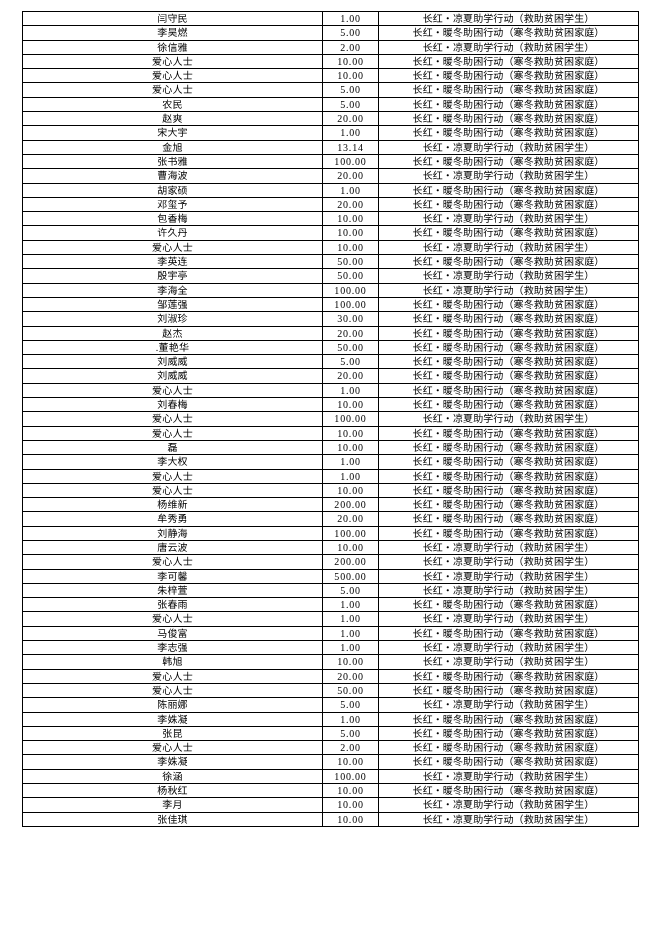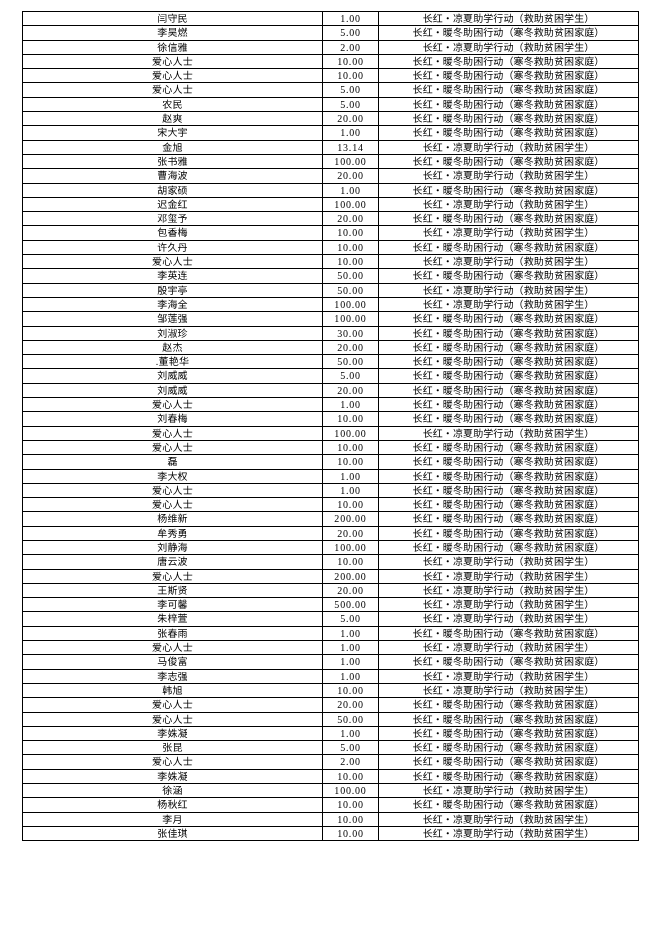--- a/index.html
+++ b/index.html
@@ -133,25 +133,20 @@
             <td class="cell-name">曹海波</td>
             <td class="cell-amount">20.00</td>
             <td class="cell-program">长红・凉夏助学行动（救助贫困学生）</td>
           </tr>
           <tr>
             <td class="cell-name">胡家硕</td>
             <td class="cell-amount">1.00</td>
             <td class="cell-program">长红・暖冬助困行动（寒冬救助贫困家庭）</td>
           </tr>
           <tr>
-            <td class="cell-name">迟金红</td>
-            <td class="cell-amount">100.00</td>
-            <td class="cell-program">长红・凉夏助学行动（救助贫困学生）</td>
-          </tr>
-          <tr>
             <td class="cell-name">邓玺予</td>
             <td class="cell-amount">20.00</td>
             <td class="cell-program">长红・暖冬助困行动（寒冬救助贫困家庭）</td>
           </tr>
           <tr>
             <td class="cell-name">包香梅</td>
             <td class="cell-amount">10.00</td>
             <td class="cell-program">长红・凉夏助学行动（救助贫困学生）</td>
           </tr>
           <tr>
@@ -268,25 +263,20 @@
             <td class="cell-name">唐云波</td>
             <td class="cell-amount">10.00</td>
             <td class="cell-program">长红・凉夏助学行动（救助贫困学生）</td>
           </tr>
           <tr>
             <td class="cell-name">爱心人士</td>
             <td class="cell-amount">200.00</td>
             <td class="cell-program">长红・凉夏助学行动（救助贫困学生）</td>
           </tr>
           <tr>
-            <td class="cell-name">王斯贤</td>
-            <td class="cell-amount">20.00</td>
-            <td class="cell-program">长红・凉夏助学行动（救助贫困学生）</td>
-          </tr>
-          <tr>
             <td class="cell-name">李可馨</td>
             <td class="cell-amount">500.00</td>
             <td class="cell-program">长红・凉夏助学行动（救助贫困学生）</td>
           </tr>
           <tr>
             <td class="cell-name">朱梓萱</td>
             <td class="cell-amount">5.00</td>
             <td class="cell-program">长红・凉夏助学行动（救助贫困学生）</td>
           </tr>
           <tr>
@@ -316,20 +306,25 @@
           </tr>
           <tr>
             <td class="cell-name">爱心人士</td>
             <td class="cell-amount">20.00</td>
             <td class="cell-program">长红・暖冬助困行动（寒冬救助贫困家庭）</td>
           </tr>
           <tr>
             <td class="cell-name">爱心人士</td>
             <td class="cell-amount">50.00</td>
             <td class="cell-program">长红・暖冬助困行动（寒冬救助贫困家庭）</td>
+          </tr>
+          <tr>
+            <td class="cell-name">陈丽娜</td>
+            <td class="cell-amount">5.00</td>
+            <td class="cell-program">长红・凉夏助学行动（救助贫困学生）</td>
           </tr>
           <tr>
             <td class="cell-name">李姝凝</td>
             <td class="cell-amount">1.00</td>
             <td class="cell-program">长红・暖冬助困行动（寒冬救助贫困家庭）</td>
           </tr>
           <tr>
             <td class="cell-name">张昆</td>
             <td class="cell-amount">5.00</td>
             <td class="cell-program">长红・暖冬助困行动（寒冬救助贫困家庭）</td>

